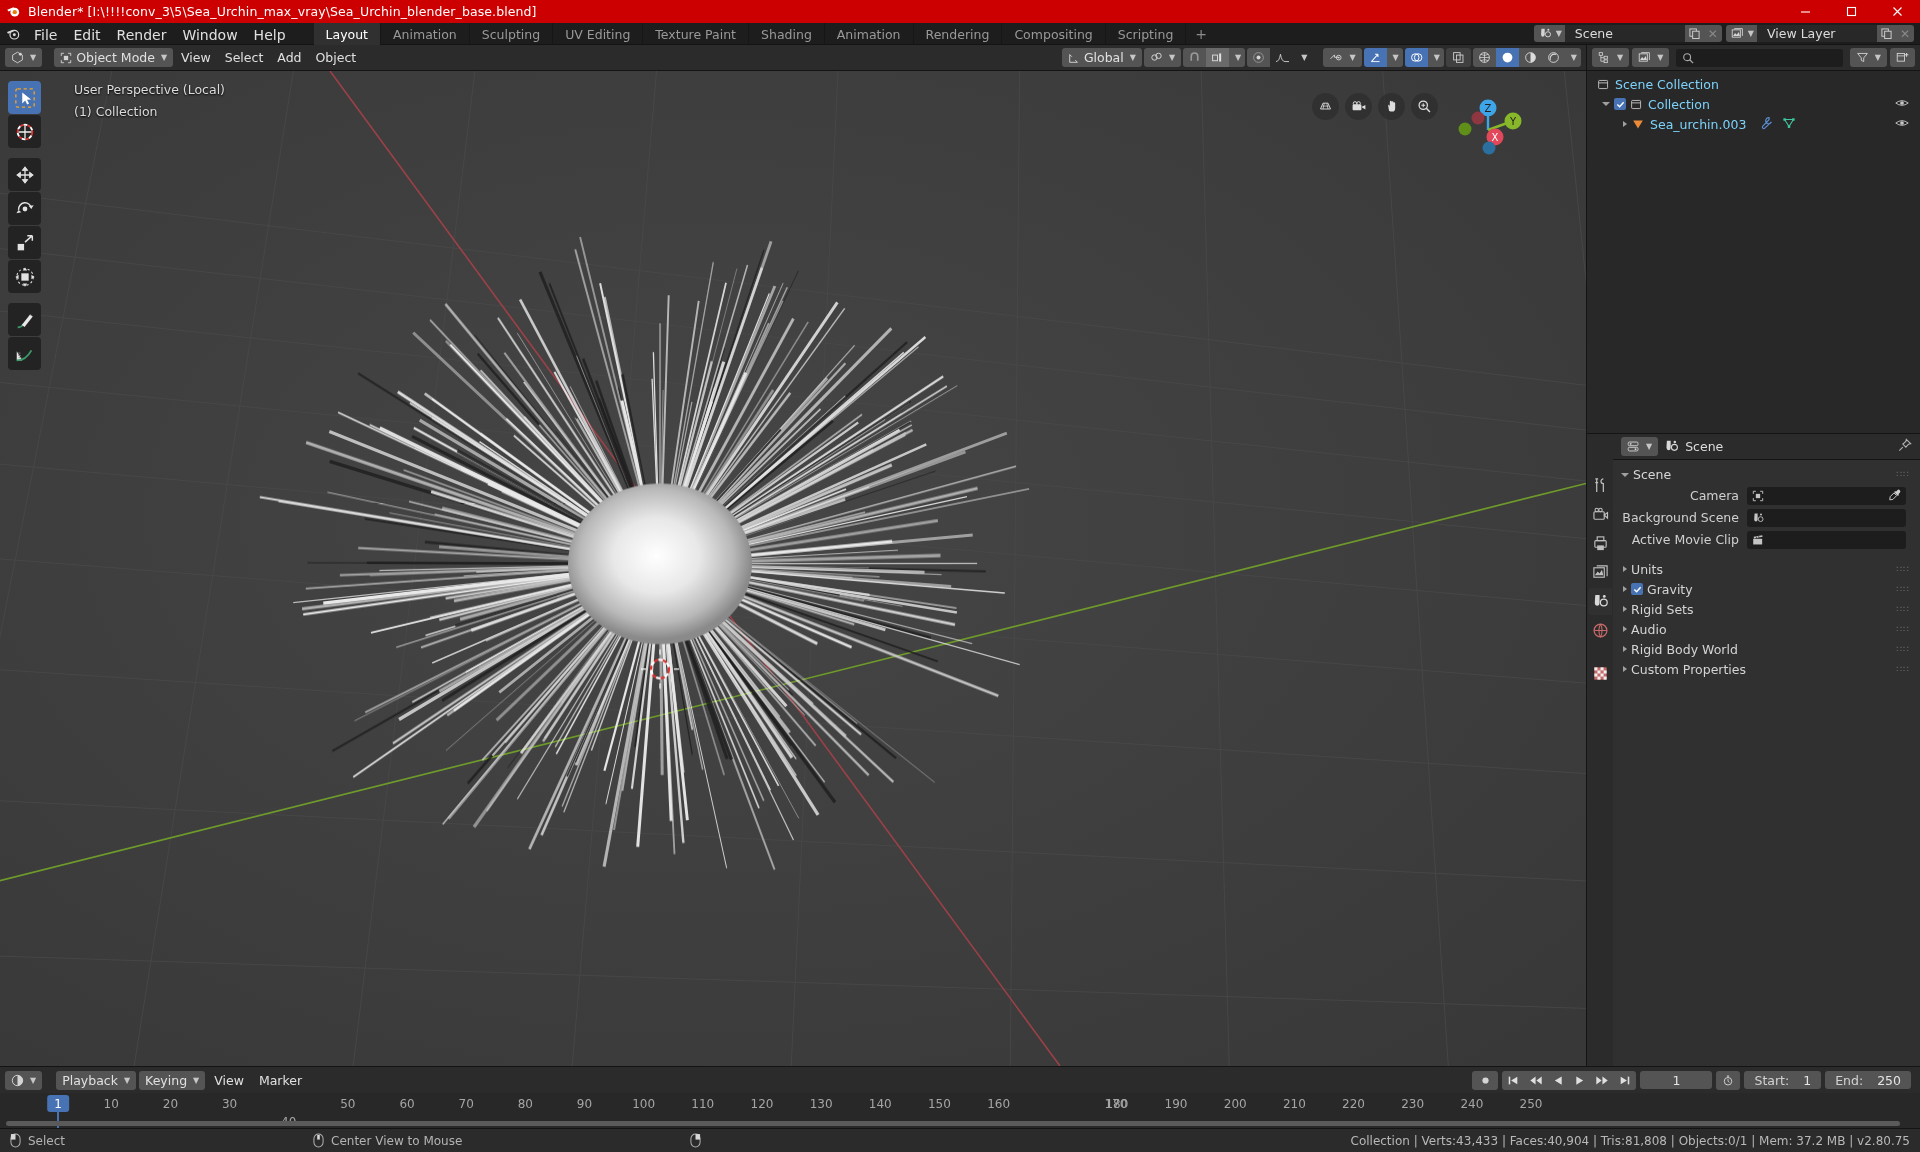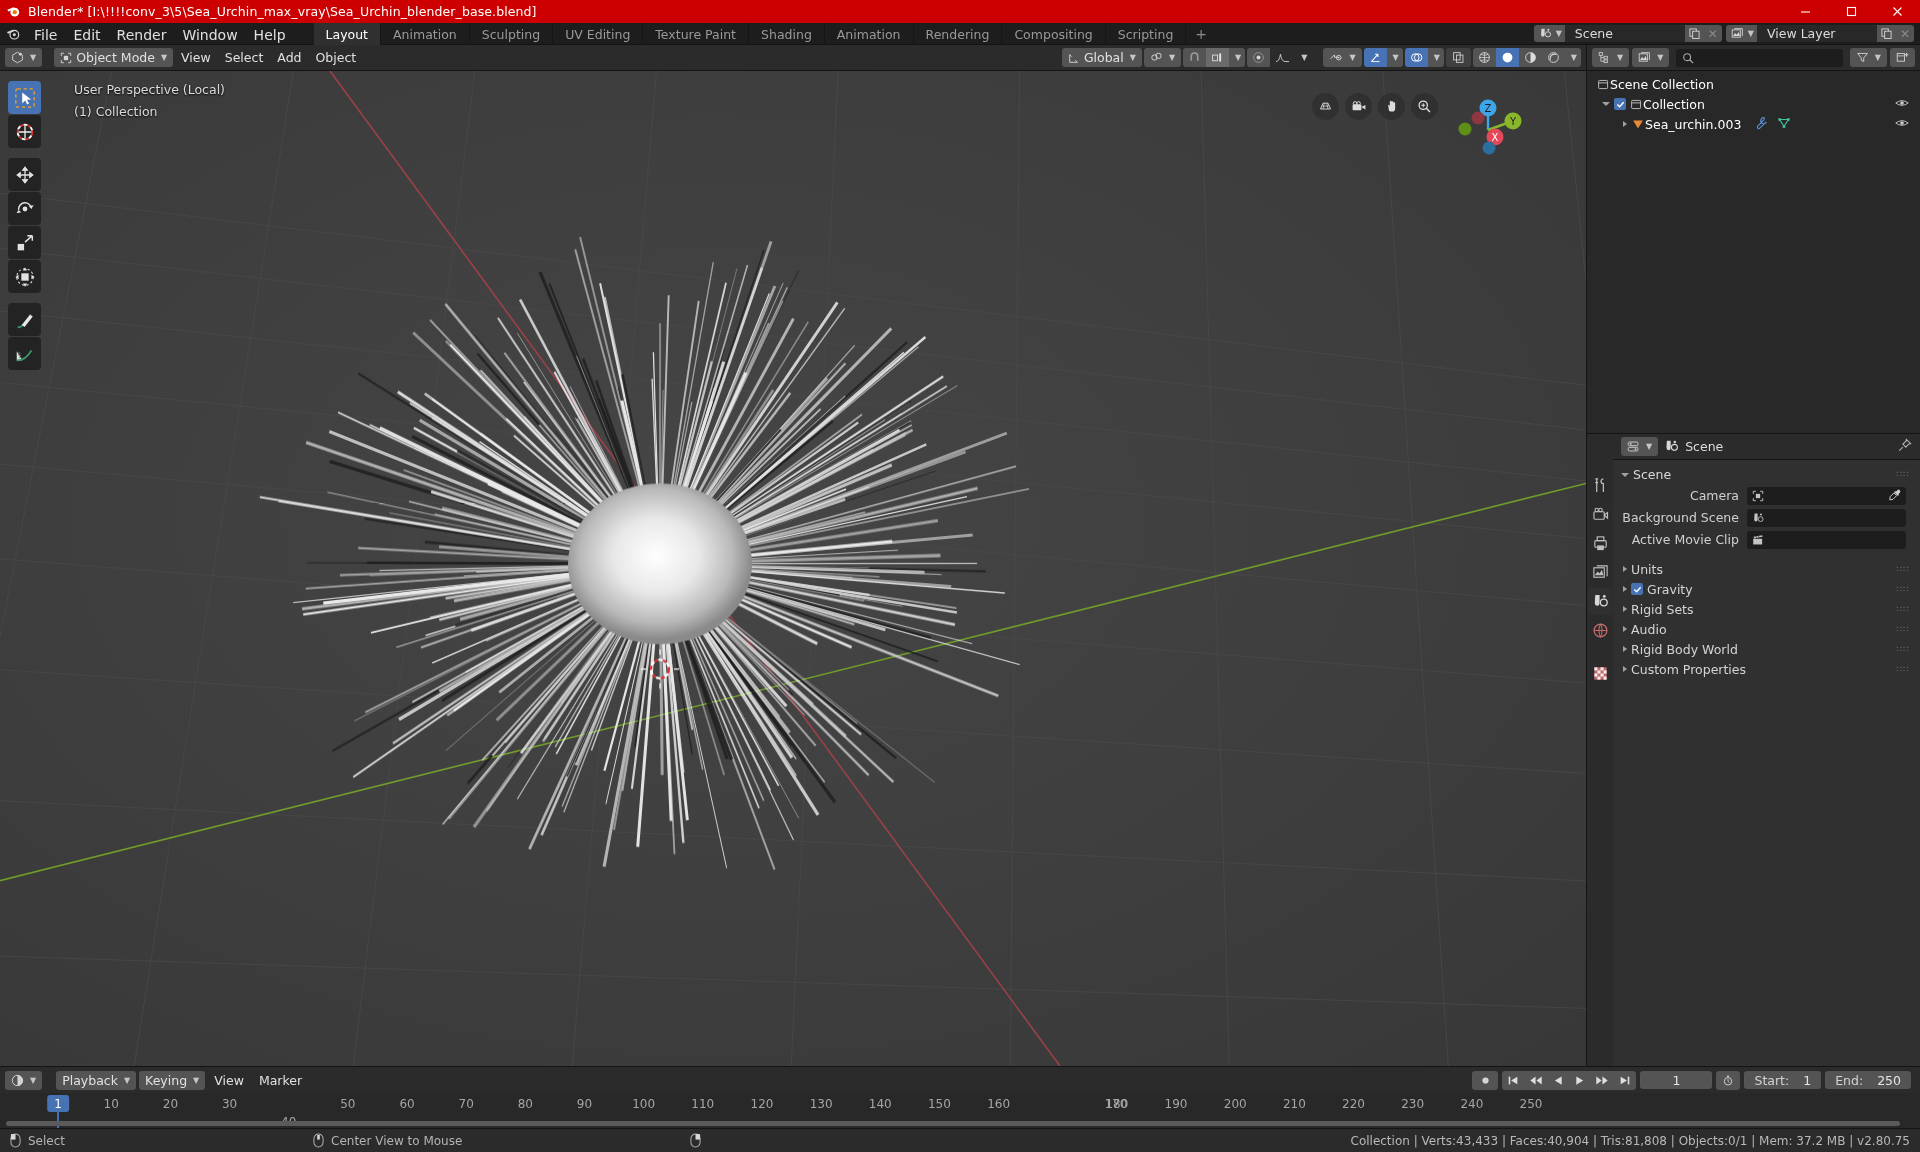--- a/index.html
+++ b/index.html
@@ -101,21 +101,21 @@
   .rightcol { flex: 1 1 auto; display: flex; flex-direction: column; min-width: 0; }
 
   .outliner { height: 388px; display: flex; flex-direction: column; background: #282828; border-left: 1px solid #141414; }
   .ol-header { height: 26px; background: #2b2b2b; display:flex; align-items:center; gap: 3px; padding: 0 5px; border-bottom: 1px solid #141414;}
   .ol-search {
     flex: 1 1 auto; height: 18px; background: #1d1d1d; border-radius: 3px;
     display: flex; align-items: center; padding: 0 6px; gap: 5px; margin: 0 4px;
   }
   .ol-body { flex: 1 1 auto; padding-top: 3px; font-size: 12.5px; }
   .ol-row { height: 20px; display: flex; align-items: center; padding-left: 6px; position: relative; }
-  .ol-row .lbl { color: #ffffff; }
+  .ol-row .lbl { color: #7dd3fc; margin-left: 5px; }
   .ol-row .eye { position: absolute; right: 11px; top: 3px; }
   .tri { width: 0; height: 0; border-left: 4px solid #a0a0a0; border-top: 3.5px solid transparent; border-bottom: 3.5px solid transparent; margin-right: 4px; }
   .tri.down { border-left: 4px solid transparent; border-right: 4px solid transparent; border-top: 4.5px solid #a0a0a0; border-bottom: none; margin-right: 4px;}
   .cbox { width: 12px; height: 12px; border-radius: 2px; background: #4772b3; display:flex; align-items:center; justify-content:center; margin-right: 4px; }
 
   .props { flex: 1 1 auto; display: flex; background: #303030; border-left: 1px solid #141414; border-top: 1px solid #141414; min-height: 0;}
   .props-tabs { width: 26px; background: #2b2b2b; display: flex; flex-direction: column; align-items: center; padding-top: 38px; gap: 2px; }
   .ptab { width: 24px; height: 27px; display:flex; align-items:center; justify-content:center; border-radius: 4px 0 0 4px;}
   .ptab.active { background: #303030; }
   .props-main { flex: 1 1 auto; display: flex; flex-direction: column; min-width: 0; }

